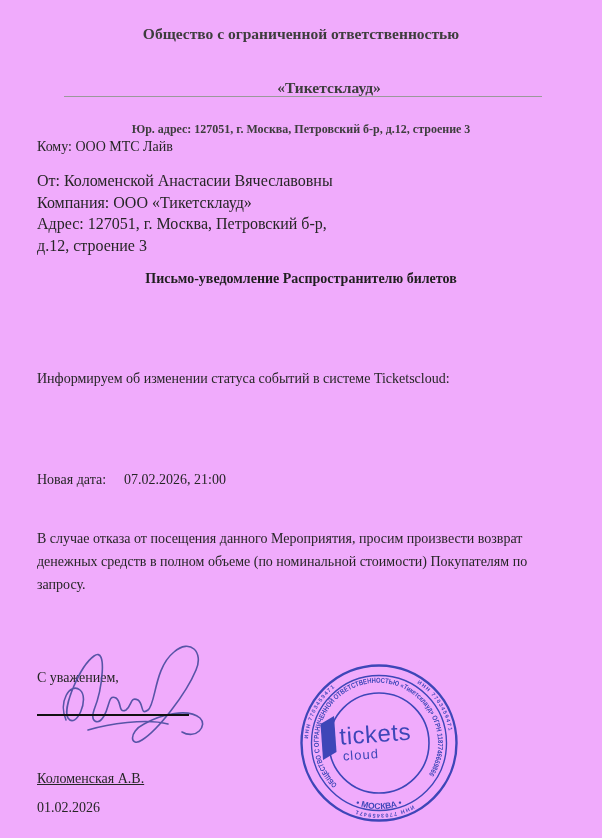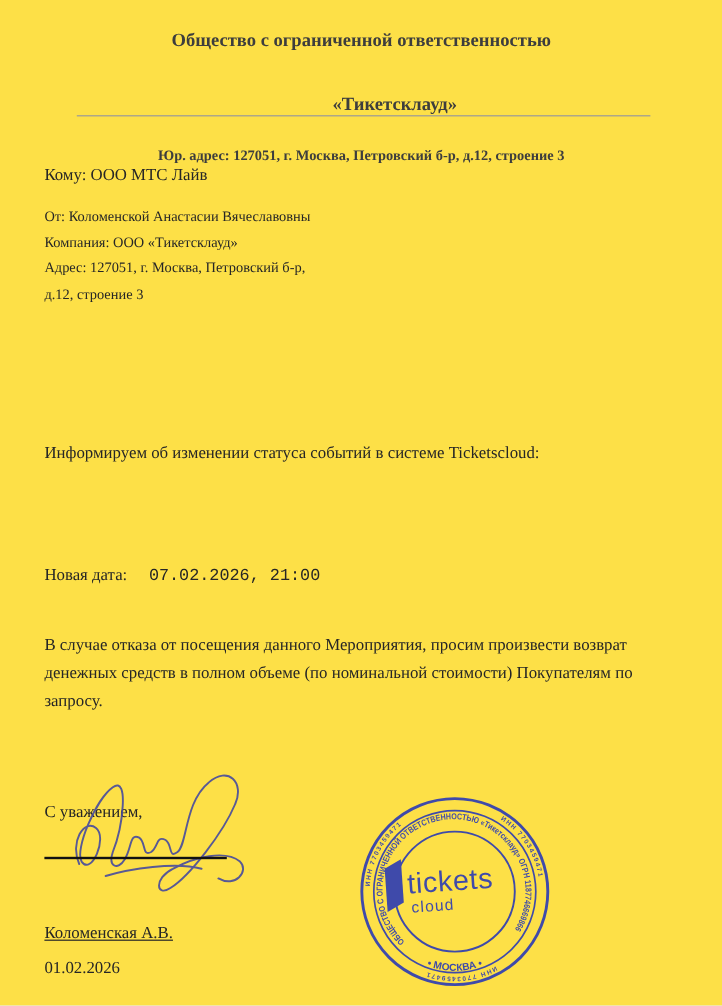--- a/index.html
+++ b/index.html
@@ -1,34 +1,34 @@
 <!DOCTYPE html>
 <html><head>
 <meta charset="utf-8">
 <style>
   html,body{margin:0;padding:0;background:#e9e9e9;}
   .page{
     position:relative;
     width:602px;height:838px;
-    background:#fde047;
+    background:#f0abfc;
     font-family:"Liberation Serif","DejaVu Serif",serif;
     color:#262626;
     overflow:hidden;
     margin:0 auto;
   }
   .abs{position:absolute;}
   .centered{left:0;width:602px;text-align:center;}
   .hdr{font-weight:bold;color:#3d3d3d;font-size:15.5px;}
   .hdr-addr{font-weight:bold;color:#3d3d3d;font-size:12px;margin-top:20px;}
   .rule{left:64px;width:478px;height:1px;background:#9a9a9a;}
   .body-text{left:37px;font-size:14px;line-height:23px;}
-  .sender-block{left:37px;font-size:12px;line-height:21.5px;}
+  .sender-block{left:37px;font-size:16px;line-height:21.5px;}
   .letter-title{font-weight:bold;font-size:14px;color:#1f1f1f;}
   .para{width:540px;}
-  .newdate-val{margin-left:18px;font-family:Liberation Mono, monospace;}
+  .newdate-val{margin-left:18px;}
   .sig-line{left:37px;top:714px;width:152px;height:2px;background:#111111;}
   .underlined{text-decoration:underline;}
   .stamp-svg{left:294px;top:658px;}
   .sign-svg{left:28px;top:632px;}
   .stamp-ring{font-family:"Liberation Sans","DejaVu Sans",sans-serif;}
 </style>
 </head>
 <body>
 
 <div class="page">
@@ -40,20 +40,21 @@
 
   <div class="abs body-text" style="top:135px;">Кому: ООО МТС Лайв</div>
 
   <div class="abs sender-block" style="top:170px;">
     <div>От: Коломенской Анастасии Вячеславовны</div>
     <div>Компания: ООО «Тикетсклауд»</div>
     <div>Адрес: 127051, г. Москва, Петровский б-р,</div>
     <div>д.12, строение 3</div>
   </div>
 
+  <div class="abs centered letter-title" style="top:271px;">Письмо-уведомление Распространителю билетов</div>
 
   <div class="abs body-text" style="top:367px;">Информируем об изменении статуса событий в системе Ticketscloud:</div>
   <div class="abs body-text" style="top:468px;">
     <span>Новая дата:</span><span class="newdate-val">07.02.2026, 21:00</span>
   </div>
   <div class="abs body-text para" style="top:527px;">В случае отказа от посещения данного Мероприятия, просим произвести возврат денежных средств в полном объеме (по номинальной стоимости) Покупателям по запросу.</div>
 
   <div class="abs body-text" style="top:666px;">С уважением,</div>
 
   <svg class="abs sign-svg" width="200" height="130" viewBox="0 0 200 130">

